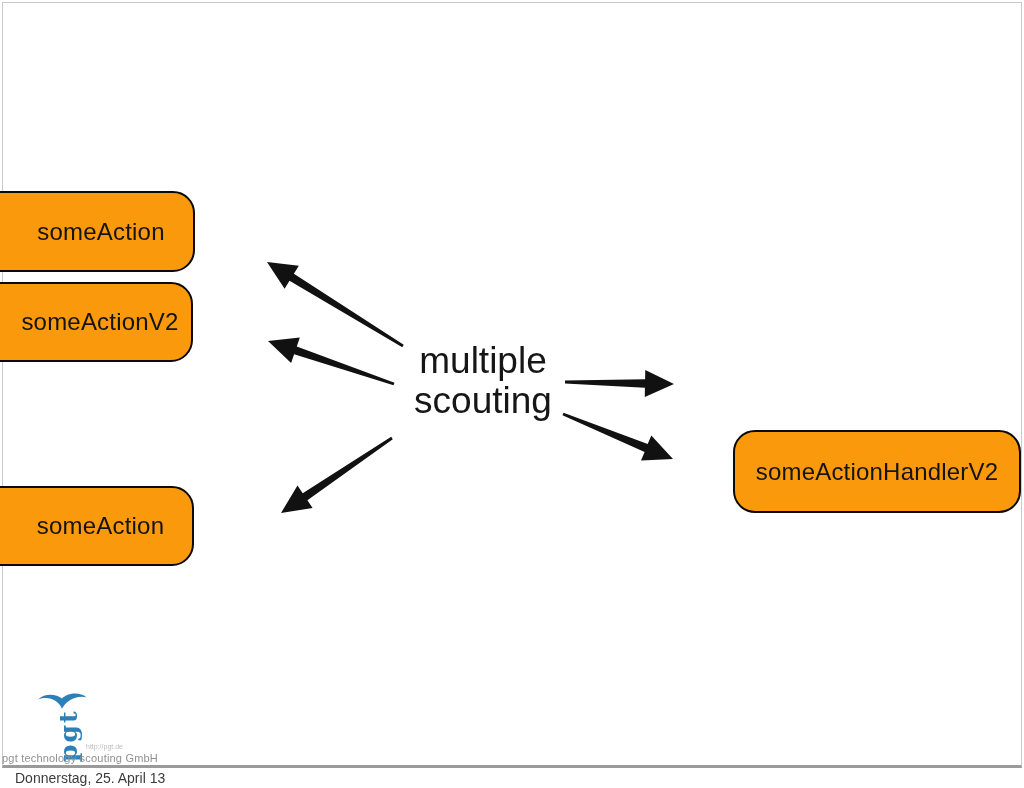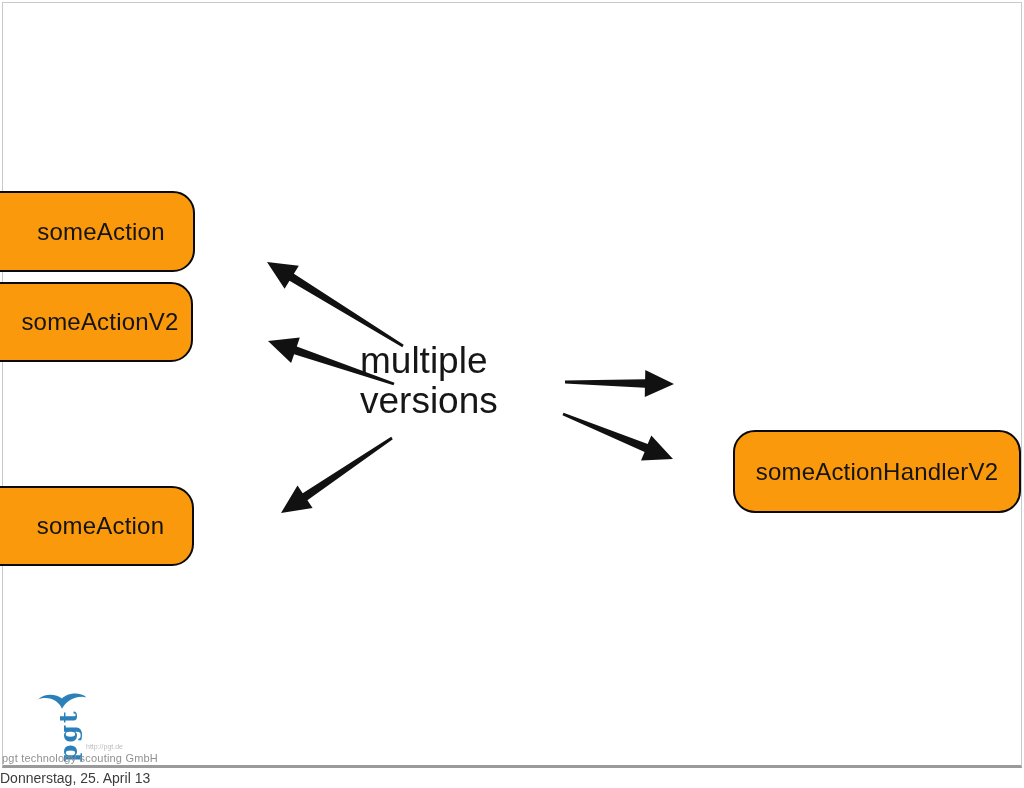--- a/index.html
+++ b/index.html
@@ -23,33 +23,33 @@
     box-sizing:border-box;
   }
   .box.left{padding-left:52px;}
   .b-someaction       {left:-45px;top:191px;width:240px;height:81px;}
   .b-someactionv2     {left:-45px;top:282px;width:238px;height:80px;}
   .b-someresult       {left:-45px;top:486px;width:239px;height:80px;}
   .b-someactionhandler  {left:732px;top:340px;width:289px;height:77px;}
   .b-someactionhandlerv2{left:733px;top:430px;width:288px;height:83px;}
   .center-label{
     position:absolute;left:360px;top:341px;width:246px;z-index:1;
-    font-size:37px;line-height:40px;color:#161616;
+    text-align:center;font-size:37px;line-height:40px;color:#161616;
   }
   #arrows-svg{position:absolute;left:0;top:0;width:1024px;height:768px;z-index:1;pointer-events:none;}
   .logo{position:absolute;left:0;top:685px;width:160px;height:82px;z-index:2;}
   .logo .tail{position:absolute;left:36px;top:6px;width:52px;height:19px;}
   .logo .wordmark{
     position:absolute;left:56px;top:77px;transform:rotate(-90deg);transform-origin:0 0;
     font-family:"DejaVu Serif",serif;font-weight:bold;font-size:25px;letter-spacing:2px;
     color:var(--logo-blue,#2B80B9);line-height:1;white-space:nowrap;
   }
   .logo .url{position:absolute;left:86px;top:58px;font-size:7px;color:#bdbdbd;white-space:nowrap;}
   .logo .company{position:absolute;left:2px;top:67px;font-size:11px;color:#919191;letter-spacing:0.2px;white-space:nowrap;}
-  .date{position:absolute;left:0;top:770px;font-size:14px;color:#3c3c3c;}
+  .date{position:absolute;left:15px;top:770px;font-size:14px;color:#3c3c3c;}
 </style>
 </head>
 <body>
 
 <div class="stage">
   <div class="slide-border"></div>
 
   <div class="box left b-someaction">
     <span>someAction</span>
   </div>
@@ -58,21 +58,21 @@
   </div>
   <div class="box left b-someresult">
     <span>someAction</span>
   </div>
   <div class="box b-someactionhandlerv2">
     <span>someActionHandlerV2</span>
   </div>
 
   <div class="center-label">
     <div>multiple</div>
-    <div>versions</div>
+    <div>scouting</div>
   </div>
 
   <svg id="arrows-svg" viewBox="0 0 1024 768">
       <polygon points="403.7,344.8 293.9,273.7 298.8,265.8 267.0,262.0 284.6,288.7 289.5,280.8 402.3,347.2" style="fill: var(--arrow-color,#111111);"></polygon>
       <polygon points="394.5,382.7 296.8,346.4 299.8,337.6 268.0,341.0 291.1,363.1 294.1,354.3 393.5,385.3" style="fill: var(--arrow-color,#111111);"></polygon>
       <polygon points="391.2,436.8 302.7,493.3 297.5,485.6 281.0,513.0 312.6,508.0 307.4,500.2 392.8,439.2" style="fill: var(--arrow-color,#111111);"></polygon>
       <polygon points="565.0,383.4 644.9,387.7 644.8,397.0 674.0,384.0 645.3,370.0 645.1,379.3 565.0,380.6" style="fill: var(--arrow-color,#111111);"></polygon>
       <polygon points="562.5,415.3 644.6,451.9 641.0,460.5 673.0,459.0 651.3,435.5 647.7,444.1 563.5,412.7" style="fill: var(--arrow-color,#111111);"></polygon>
     </svg>
 

